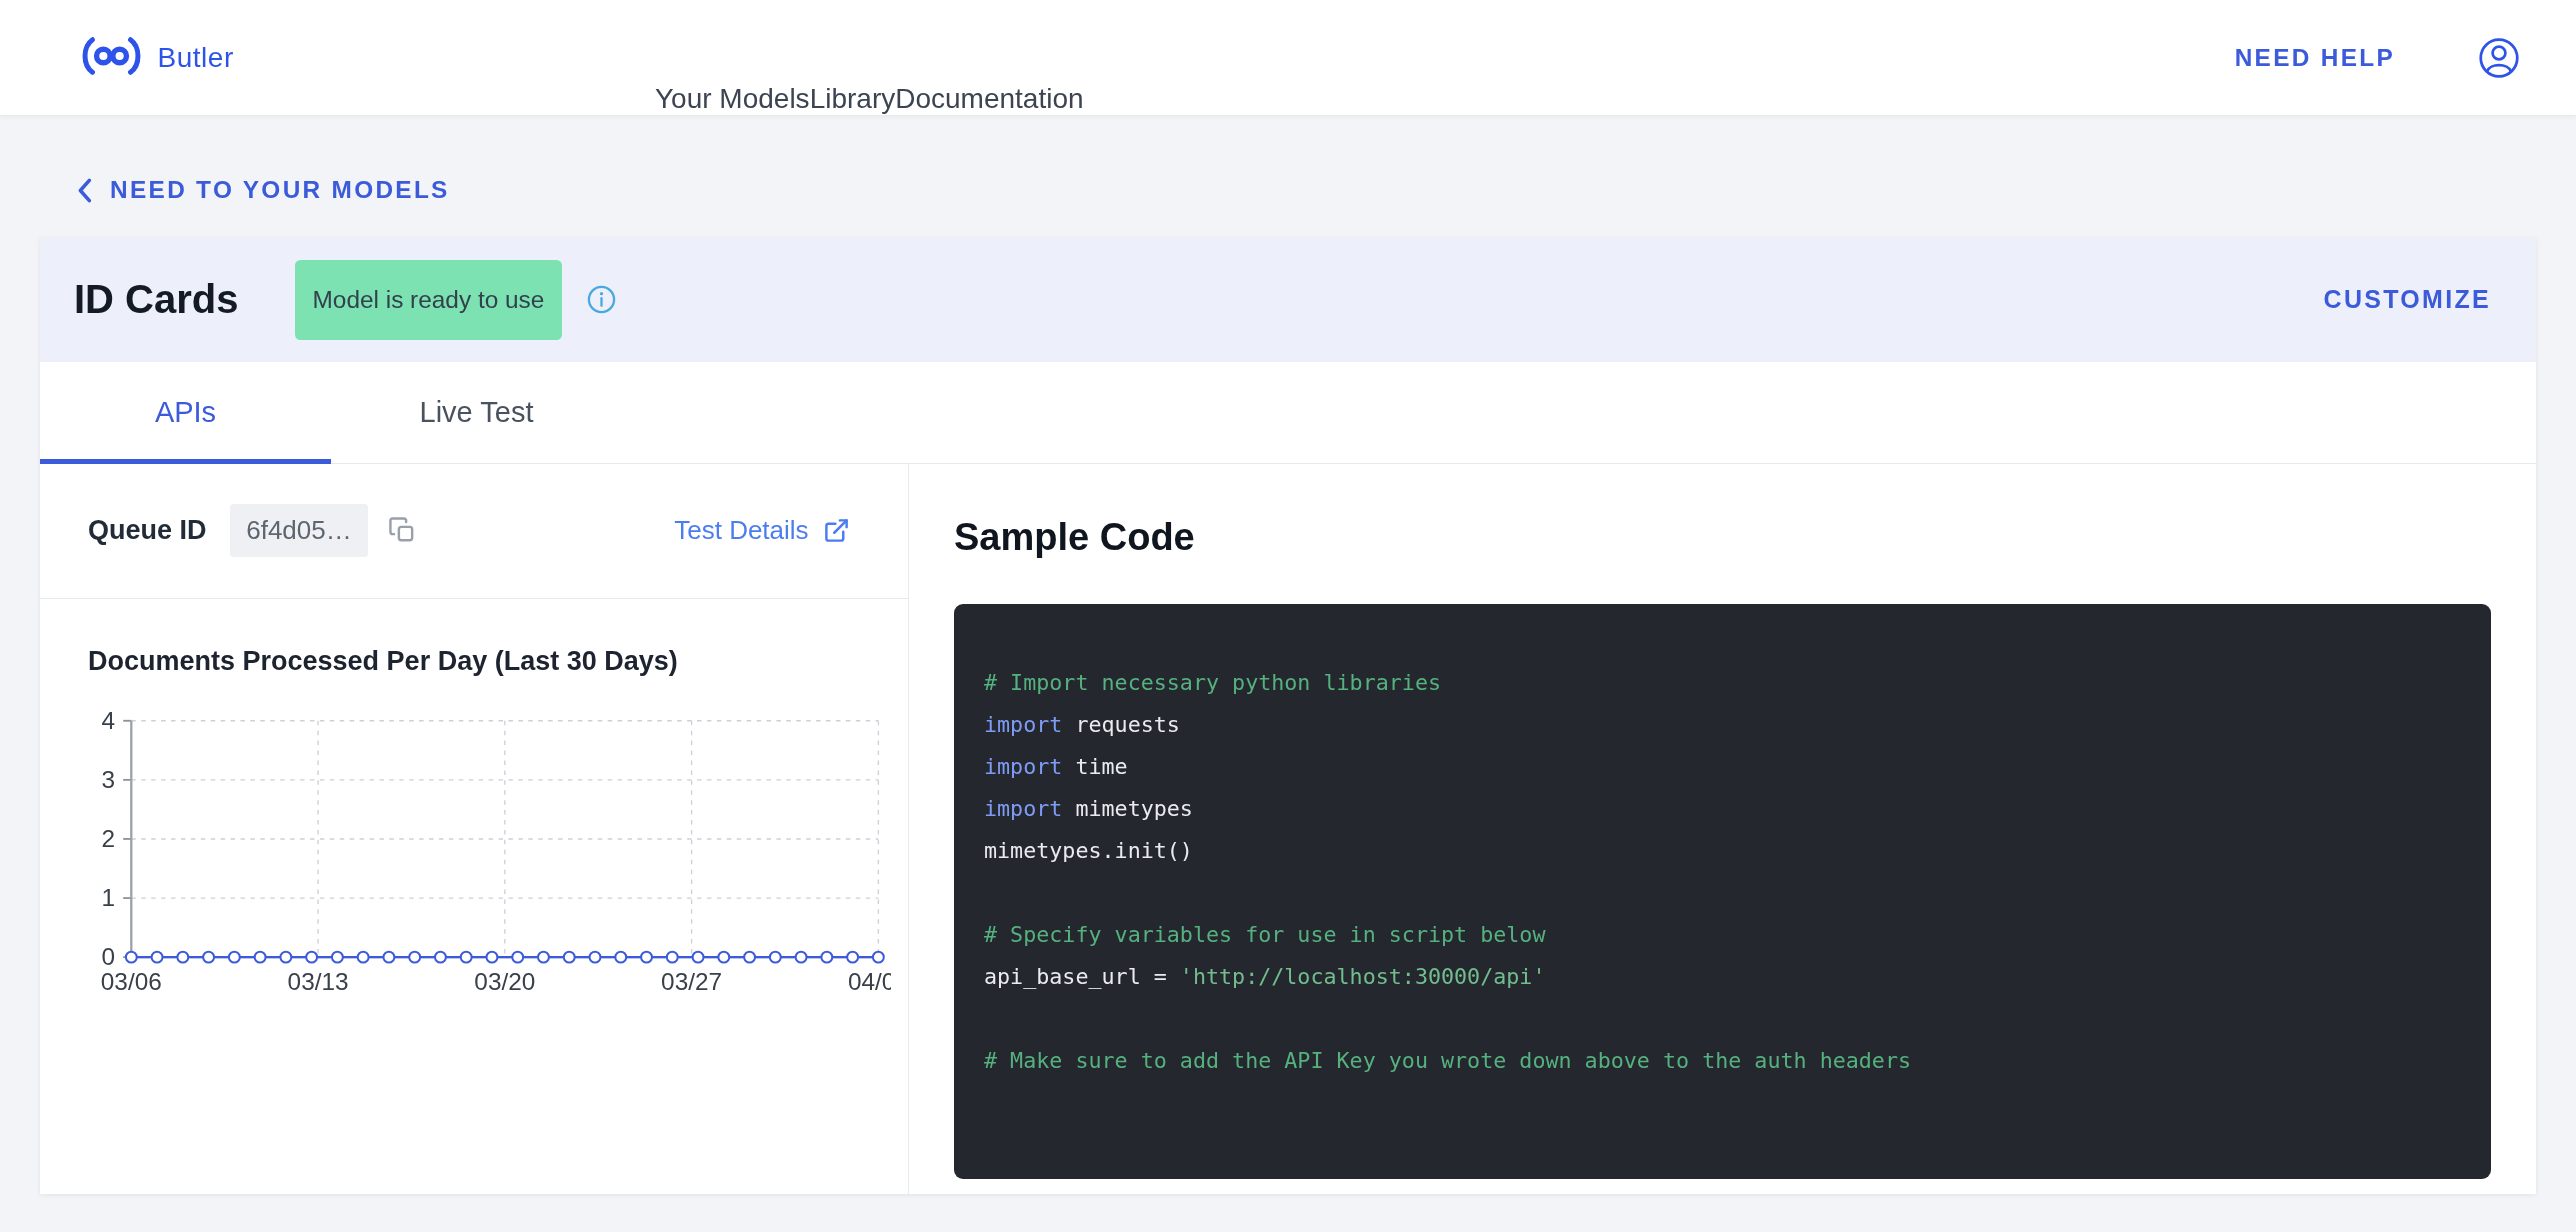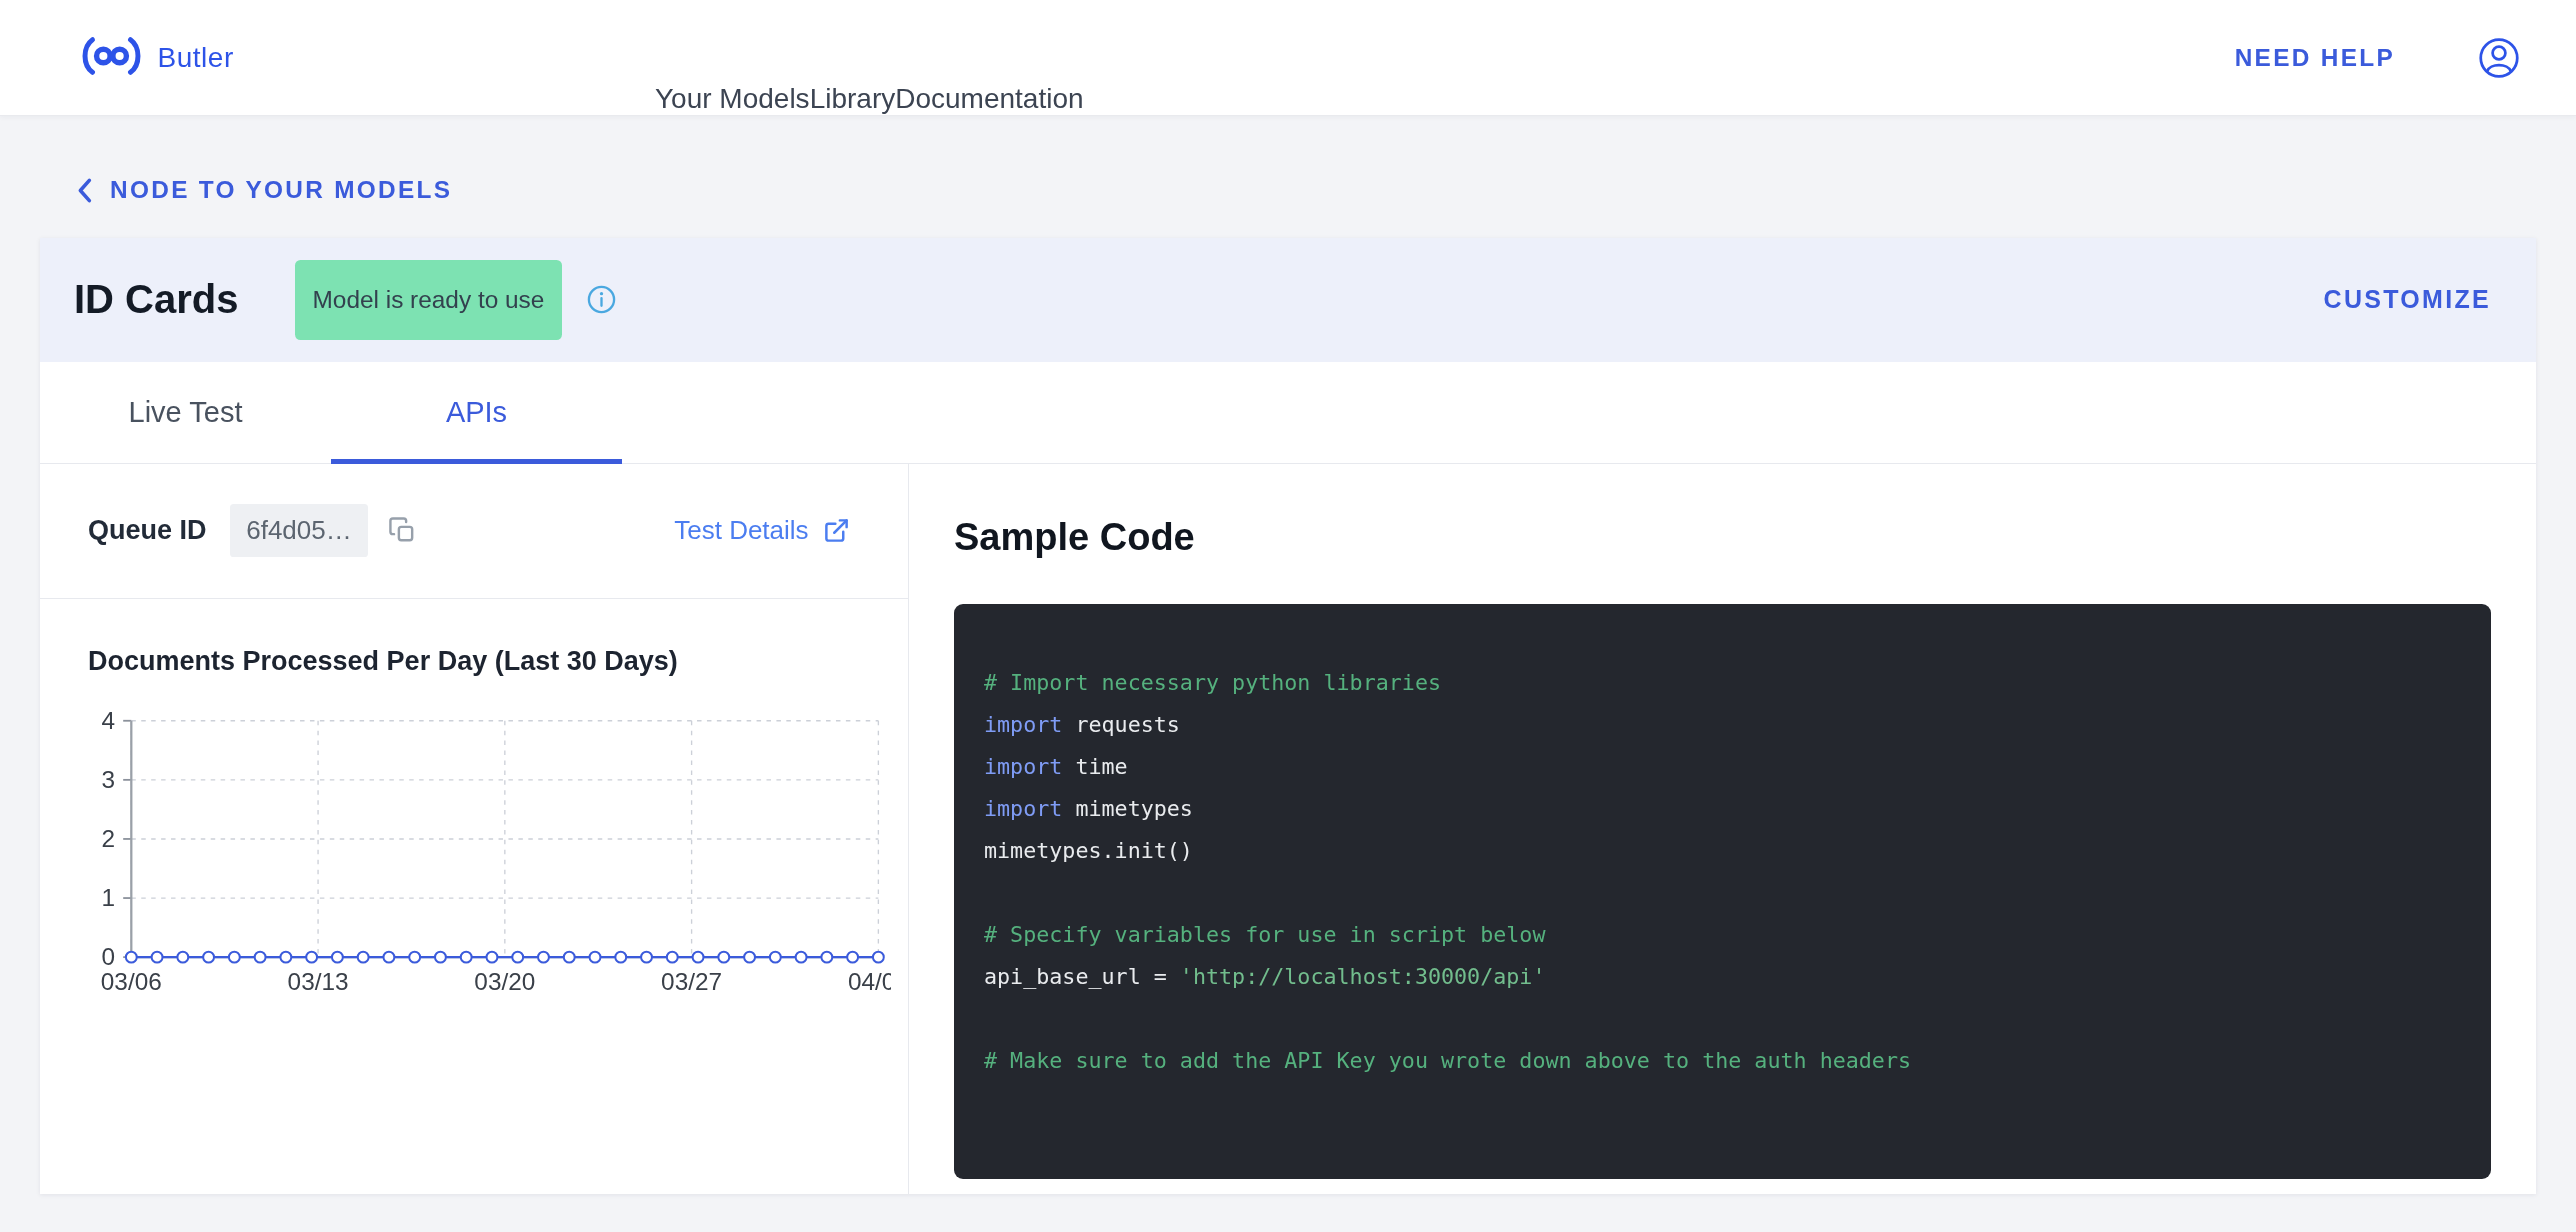--- a/index.html
+++ b/index.html
@@ -132,41 +132,41 @@
     </span>
   </div>
 </header>
 
 <a class="back-link">
   <span style="display:flex">
     <svg width="21.7" height="27" viewBox="0 0 16 24" fill="none" stroke="#3b5bdb" stroke-width="3.2" stroke-linecap="round" stroke-linejoin="round">
       <path d="M12 3 L4 12 L12 21"></path>
     </svg>
   </span>
-  <span>NODE TO YOUR MODELS</span>
+  <span>NEED TO YOUR MODELS</span>
 </a>
 
 <main class="card">
 
   <div class="card-header">
     <h1 class="model-title">ID Cards</h1>
     <span class="status-badge">Model is ready to use</span>
     <span class="info-icon">
       <svg width="31" height="31" viewBox="0 0 32 32" fill="none" stroke="#4aa8e0" stroke-width="2.4" stroke-linecap="round">
         <circle cx="16" cy="16" r="13"></circle>
         <line x1="16" y1="14.5" x2="16" y2="22.5"></line>
         <circle cx="16" cy="10" r="1.7" fill="#4aa8e0" stroke="none"></circle>
       </svg>
     </span>
     <a class="customize">CUSTOMIZE</a>
   </div>
 
   <div class="tabs">
+    <div class="tab active">APIs</div>
     <div class="tab">Live Test</div>
-    <div class="tab active">APIs</div>
   </div>
 
   <div class="content">
 
     <section class="left-col">
 
       <div class="queue-row">
         <span class="queue-label">Queue ID</span>
         <span class="queue-value">6f4d05…</span>
         <span class="copy-icon">

